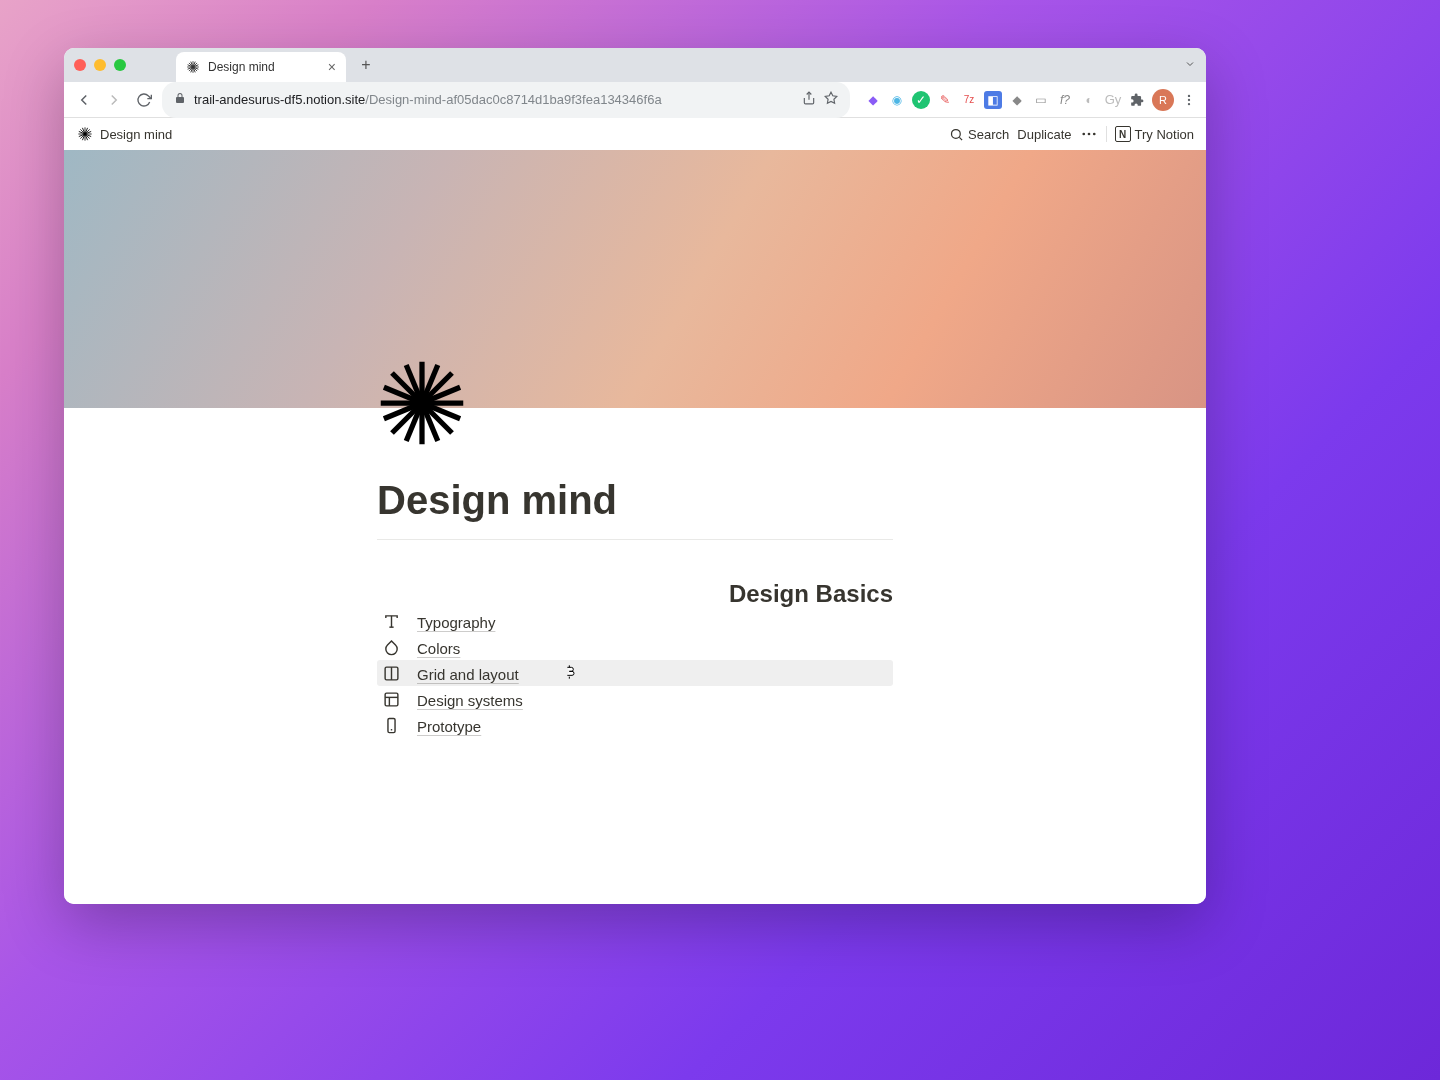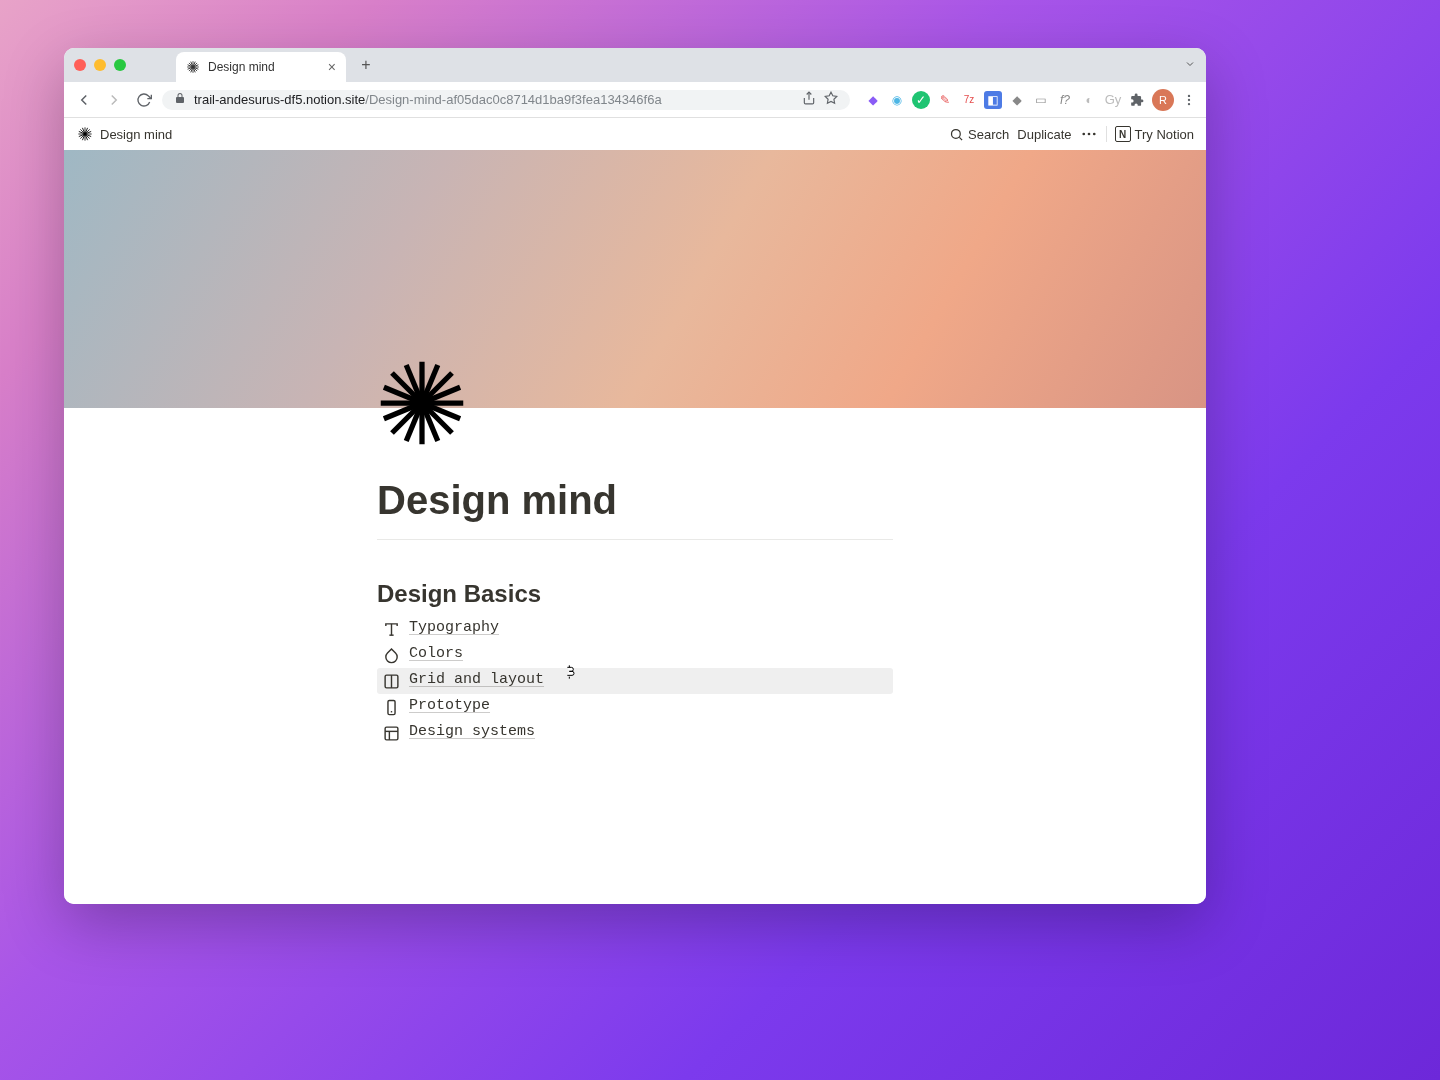--- a/index.html
+++ b/index.html
@@ -66,21 +66,21 @@
   border-bottom: 1px solid #e0e0e0;
   display: flex;
   align-items: center;
   padding: 0 8px;
   gap: 6px;
 }
 .nav-btn { width: 24px; height: 24px; display: flex; align-items: center; justify-content: center; color: #5f6368; cursor: pointer; border-radius: 50%; }
 .nav-btn.disabled { color: #bbb; }
 .url-box {
   flex: 1;
-  height: 20px;
+  height: 36px;
   background: #f1f3f4;
   border-radius: 14px;
   display: flex;
   align-items: center;
   padding: 0 12px;
   font-size: 13px;
   color: #5f6368;
   gap: 8px;
 }
 .url-text { flex: 1; white-space: nowrap; overflow: hidden; }
@@ -133,33 +133,32 @@
   font-weight: 700;
   color: #37352f;
   padding-top: 70px;
   padding-bottom: 16px;
 }
 .divider { height: 1px; background: #e9e9e7; margin-bottom: 40px; }
 .section-heading {
   font-size: 24px;
   font-weight: 600;
   color: #37352f;
-  margin-bottom: 8px;
+  text-align: right;
 }
 .page-list { display: flex; flex-direction: column; }
 .page-link {
   display: flex;
-  align-items: flex-start;
-  gap: 8px;
+  align-items: flex-end;
+  gap: 16px;
   padding: 3px 4px;
   font-size: 15px;
   color: #37352f;
   cursor: pointer;
   border-radius: 3px;
-  font-family: Liberation Mono, monospace;
 }
 .page-link.hovered { background: #efefef; }
 .page-link-icon { width: 20px; height: 20px; display: flex; align-items: center; justify-content: center; color: #37352f; }
 .page-link-label { text-decoration: underline; text-decoration-color: rgba(55,53,47,0.25); text-underline-offset: 3px; }
 
 .cursor-pointer {
   position: absolute;
   width: 16px; height: 16px;
 }
 </style>
@@ -355,36 +354,36 @@
               <svg width="17" height="17" viewBox="0 0 24 24" fill="none" stroke="#37352f" stroke-width="2">
                 <rect x="3" y="3" width="18" height="18" rx="2"></rect>
                 <line x1="12" y1="3" x2="12" y2="21"></line>
               </svg>
             </span>
             <span class="page-link-label">Grid and layout</span>
           </div>
           <div class="page-link">
             <span class="page-link-icon">
               <svg width="17" height="17" viewBox="0 0 24 24" fill="none" stroke="#37352f" stroke-width="2">
-                <rect x="7" y="2" width="10" height="20" rx="2"></rect>
-                <line x1="11" y1="18" x2="13" y2="18"></line>
-              </svg>
-            </span>
-            <span class="page-link-label">Prototype</span>
-          </div>
-          <div class="page-link">
-            <span class="page-link-icon">
-              <svg width="17" height="17" viewBox="0 0 24 24" fill="none" stroke="#37352f" stroke-width="2">
                 <rect x="3" y="3" width="18" height="18" rx="2"></rect>
                 <line x1="3" y1="9" x2="21" y2="9"></line>
                 <line x1="9" y1="21" x2="9" y2="9"></line>
               </svg>
             </span>
             <span class="page-link-label">Design systems</span>
           </div>
+          <div class="page-link">
+            <span class="page-link-icon">
+              <svg width="17" height="17" viewBox="0 0 24 24" fill="none" stroke="#37352f" stroke-width="2">
+                <rect x="7" y="2" width="10" height="20" rx="2"></rect>
+                <line x1="11" y1="18" x2="13" y2="18"></line>
+              </svg>
+            </span>
+            <span class="page-link-label">Prototype</span>
+          </div>
         </div>
     </div>
     <div class="cursor-pointer" style="left:500px; top:514px;">
       <svg width="16" height="16" viewBox="0 0 24 24" fill="none" stroke="#000" stroke-width="1.5">
           <path d="M8 2v3M8 22v-3M5 5h6a3 3 0 0 1 0 6H8m0 0h4a3 3 0 0 1 0 6H5" fill="#fff"></path>
         </svg>
     </div>
   </div>
 
 </div>

